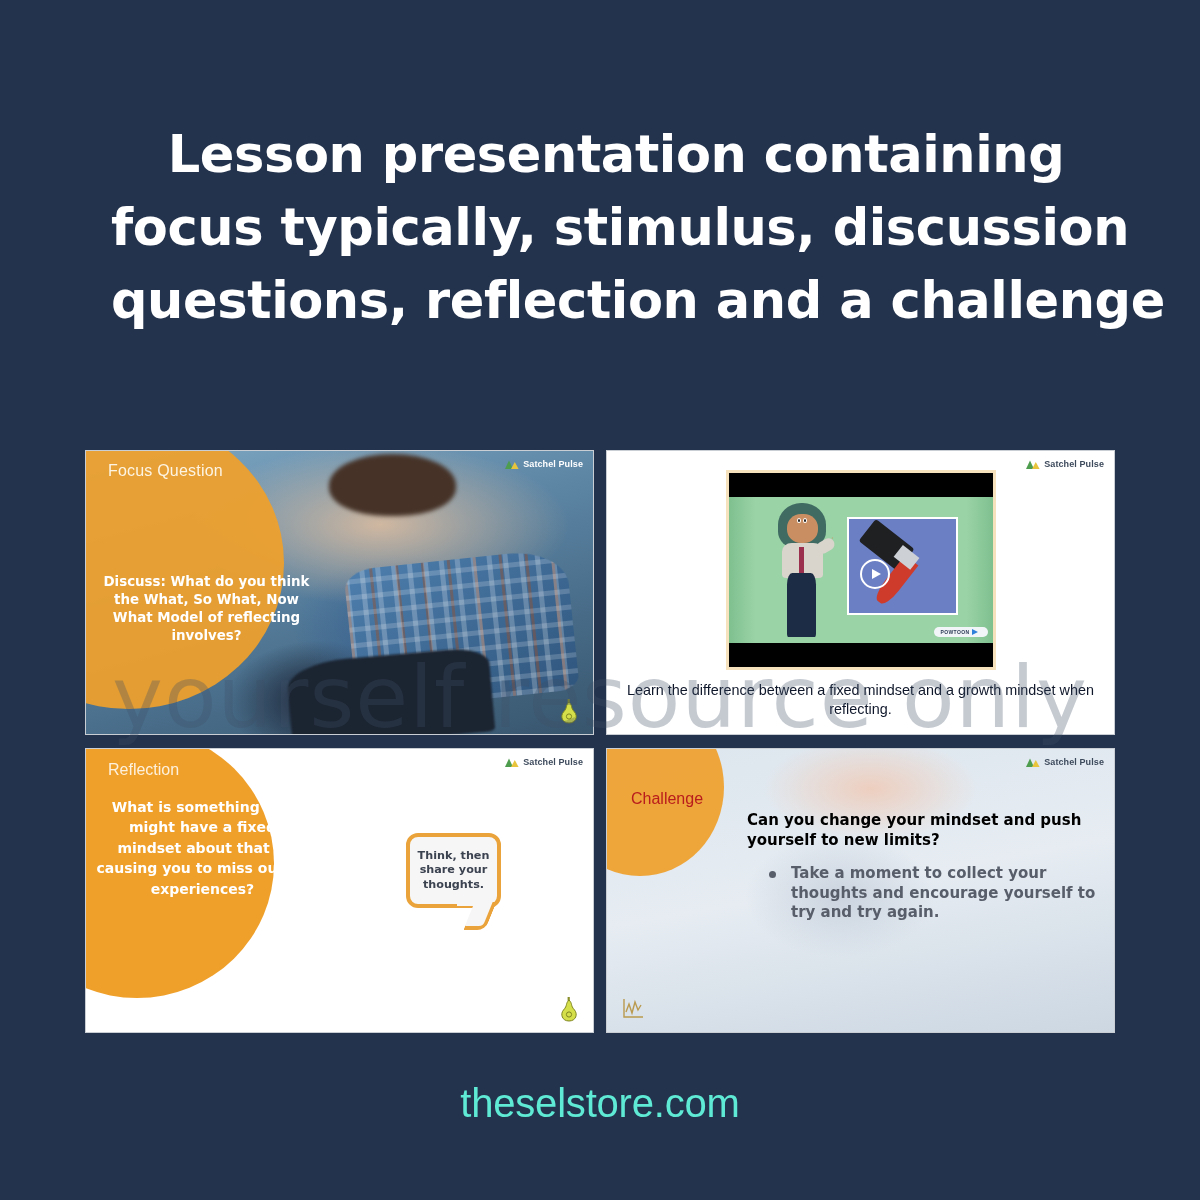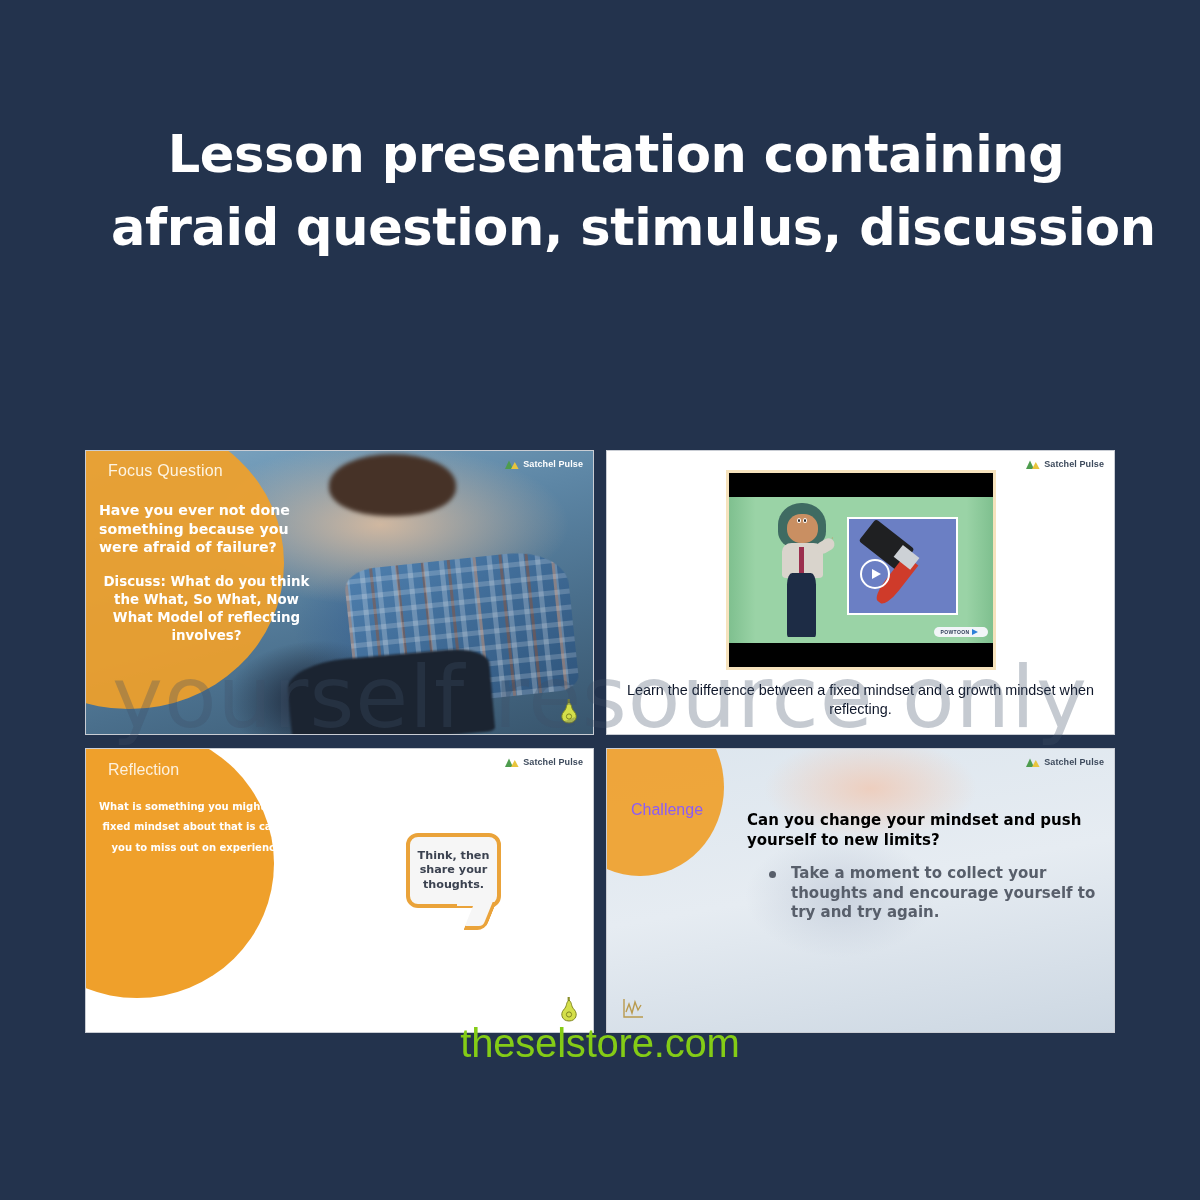--- a/index.html
+++ b/index.html
@@ -272,21 +272,21 @@
     position: absolute; left: 22px; top: 12px;
     color: #fdf1de; font-size: 16px; z-index: 6;
     font-family: "Liberation Sans", sans-serif;
   }
   .s3 .q-main {
     position: absolute;
     left: 10px; top: 48px;
     width: 213px;
     color: #ffffff;
     font-weight: 700;
-    font-size: 10px;
+    font-size: 14px;
     line-height: 20.4px;
     text-align: center;
     font-family: "DejaVu Sans", sans-serif;
     z-index: 6;
   }
   .bubble {
     position: absolute;
     left: 320px; top: 84px;
     width: 95px; height: 75px;
     background: #f6f6f6;
@@ -328,22 +328,22 @@
       radial-gradient(ellipse 30% 26% at 52% 14%, rgba(238,205,188,0.95) 0%, rgba(238,205,188,0) 70%),
       radial-gradient(ellipse 26% 30% at 46% 52%, rgba(196,205,218,0.8) 0%, rgba(196,205,218,0) 72%),
       linear-gradient(170deg, #dde6ee 0%, #e6ecf2 48%, #ccd7e2 100%);
   }
   .s4 .blob {
     left: -10%; top: -18%;
     width: 33%; height: 63%;
     opacity: 0.92;
   }
   .s4 .eyebrow {
-    position: absolute; left: 24px; top: 52px;
-    color: #8b5cf6; font-size: 16px; z-index: 6;
+    position: absolute; left: 24px; top: 41px;
+    color: #b91c1c; font-size: 16px; z-index: 6;
     font-family: "Liberation Sans", sans-serif;
   }
   .s4 .body {
     position: absolute;
     left: 140px; top: 62px;
     width: 355px;
     z-index: 6;
   }
   .s4 .body p {
     color: #000000;
@@ -391,36 +391,37 @@
     letter-spacing: 1px;
     white-space: nowrap;
     z-index: 40;
     pointer-events: none;
     line-height: 1;
   }
 
   
   .footer-url {
     position: absolute;
-    left: 0; top: 1021px;
+    left: 0; top: 1081px;
     width: 1200px;
     text-align: center;
-    color: #84cc16;
+    color: #5eead4;
     font-family: "Liberation Sans", sans-serif;
     font-size: 40px;
     font-weight: 400;
     letter-spacing: -0.2px;
   }
 </style>
 </head>
 <body>
 
 <div class="headline">
   <span class="hl-line">Lesson presentation containing</span>
-  <span class="hl-line">afraid question, stimulus, discussion</span>
+  <span class="hl-line">focus typically, stimulus, discussion</span>
+  <span class="hl-line">questions, reflection and a challenge</span>
 </div>
 
 <div class="slide-grid">
 
   <div class="slide s1">
     <div class="photo">
       <div class="head"></div>
       <div class="plaid"></div>
       <div class="trouser"></div>
     </div>
@@ -429,21 +430,20 @@
 
     <div class="sp-logo on-photo">
       <svg class="sp-mark" width="14" height="10" viewBox="0 0 14 10">
         <polygon points="0,10 4,1.5 8,10" fill="#4e9c4e"></polygon>
         <polygon points="6,10 9.8,3 13.6,10" fill="#e8c43c"></polygon>
       </svg>
       <span class="sp-name">Satchel Pulse</span>
     </div>
 
     <div class="eyebrow">Focus Question</div>
-    <div class="q-main">Have you ever not done something because you were afraid of failure?</div>
     <div class="q-discuss">Discuss: What do you think the What, So What, Now What Model of reflecting involves?</div>
 
     <svg class="corner-icon pear-icon" width="20" height="26" viewBox="0 0 20 26">
       <rect x="8.6" y="1" width="2.2" height="4" fill="#8a8f2a"></rect>
       <path d="M10 4 C6 8 9 9 4.5 14 C1 18 3 25 10 25 C17 25 19 18 15.5 14 C11 9 14 8 10 4 Z" fill="#d4df4a" stroke="#7f8520" stroke-width="1"></path>
       <circle cx="10" cy="18.5" r="2.6" fill="none" stroke="#7f8520" stroke-width="1"></circle>
     </svg>
   </div>
 
   <div class="slide s2">

